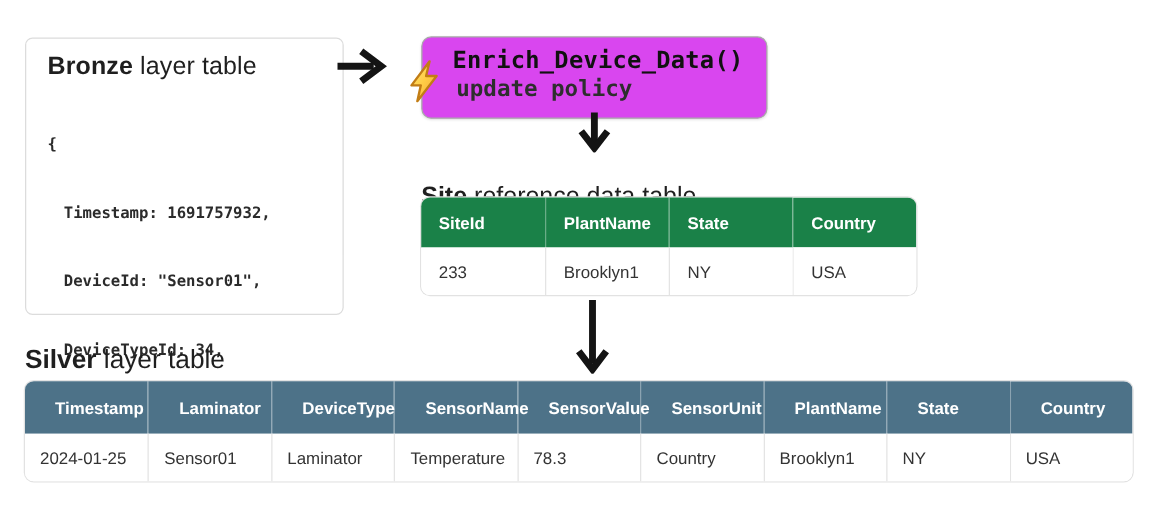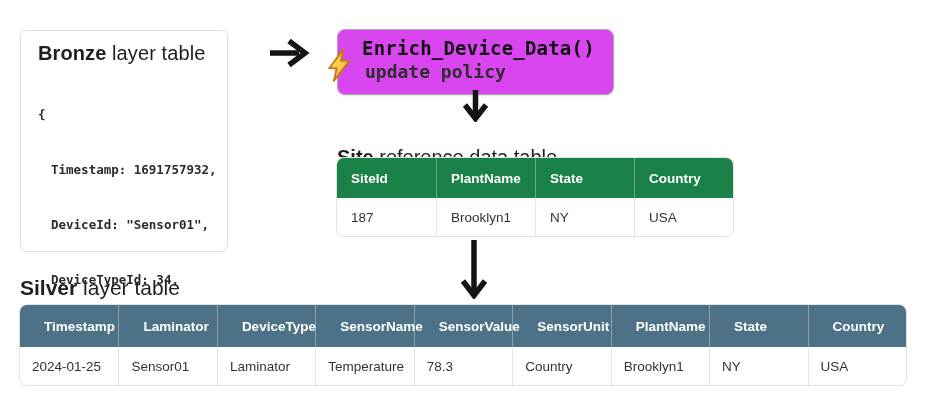--- a/index.html
+++ b/index.html
@@ -11,21 +11,21 @@
     width: 925px;
     height: 405px;
     background: #ffffff;
     overflow: hidden;
   }
 
   
   .bronze-box {
     position: absolute;
     left: 20px; top: 30px;
-    width: 208px; height: 222px;
+    width: 255px; height: 222px;
     background: #ffffff;
     border: 1px solid #dcdcdc;
     border-radius: 6px;
   }
   .bronze-title {
     margin: 11px 0 4px 17px;
     font-size: 20px;
     font-weight: 400;
     color: #1f1f1f;
     letter-spacing: 0.1px;
@@ -190,21 +190,21 @@
     <thead>
       <tr>
         <th>SiteId</th>
         <th>PlantName</th>
         <th>State</th>
         <th>Country</th>
       </tr>
     </thead>
     <tbody>
       <tr>
-        <td>187</td>
+        <td>233</td>
         <td>Brooklyn1</td>
         <td>NY</td>
         <td>USA</td>
       </tr>
     </tbody>
   </table>
 
   <svg class="arrow-down-2" width="28" height="59" viewBox="0 0 28 59">
     <line x1="14" y1="0" x2="14" y2="51" stroke="#141414" stroke-width="5.5"></line>
     <polyline points="3,41 14,55.5 25,41" fill="none" stroke="#141414" stroke-width="5.5" stroke-linejoin="miter"></polyline>

